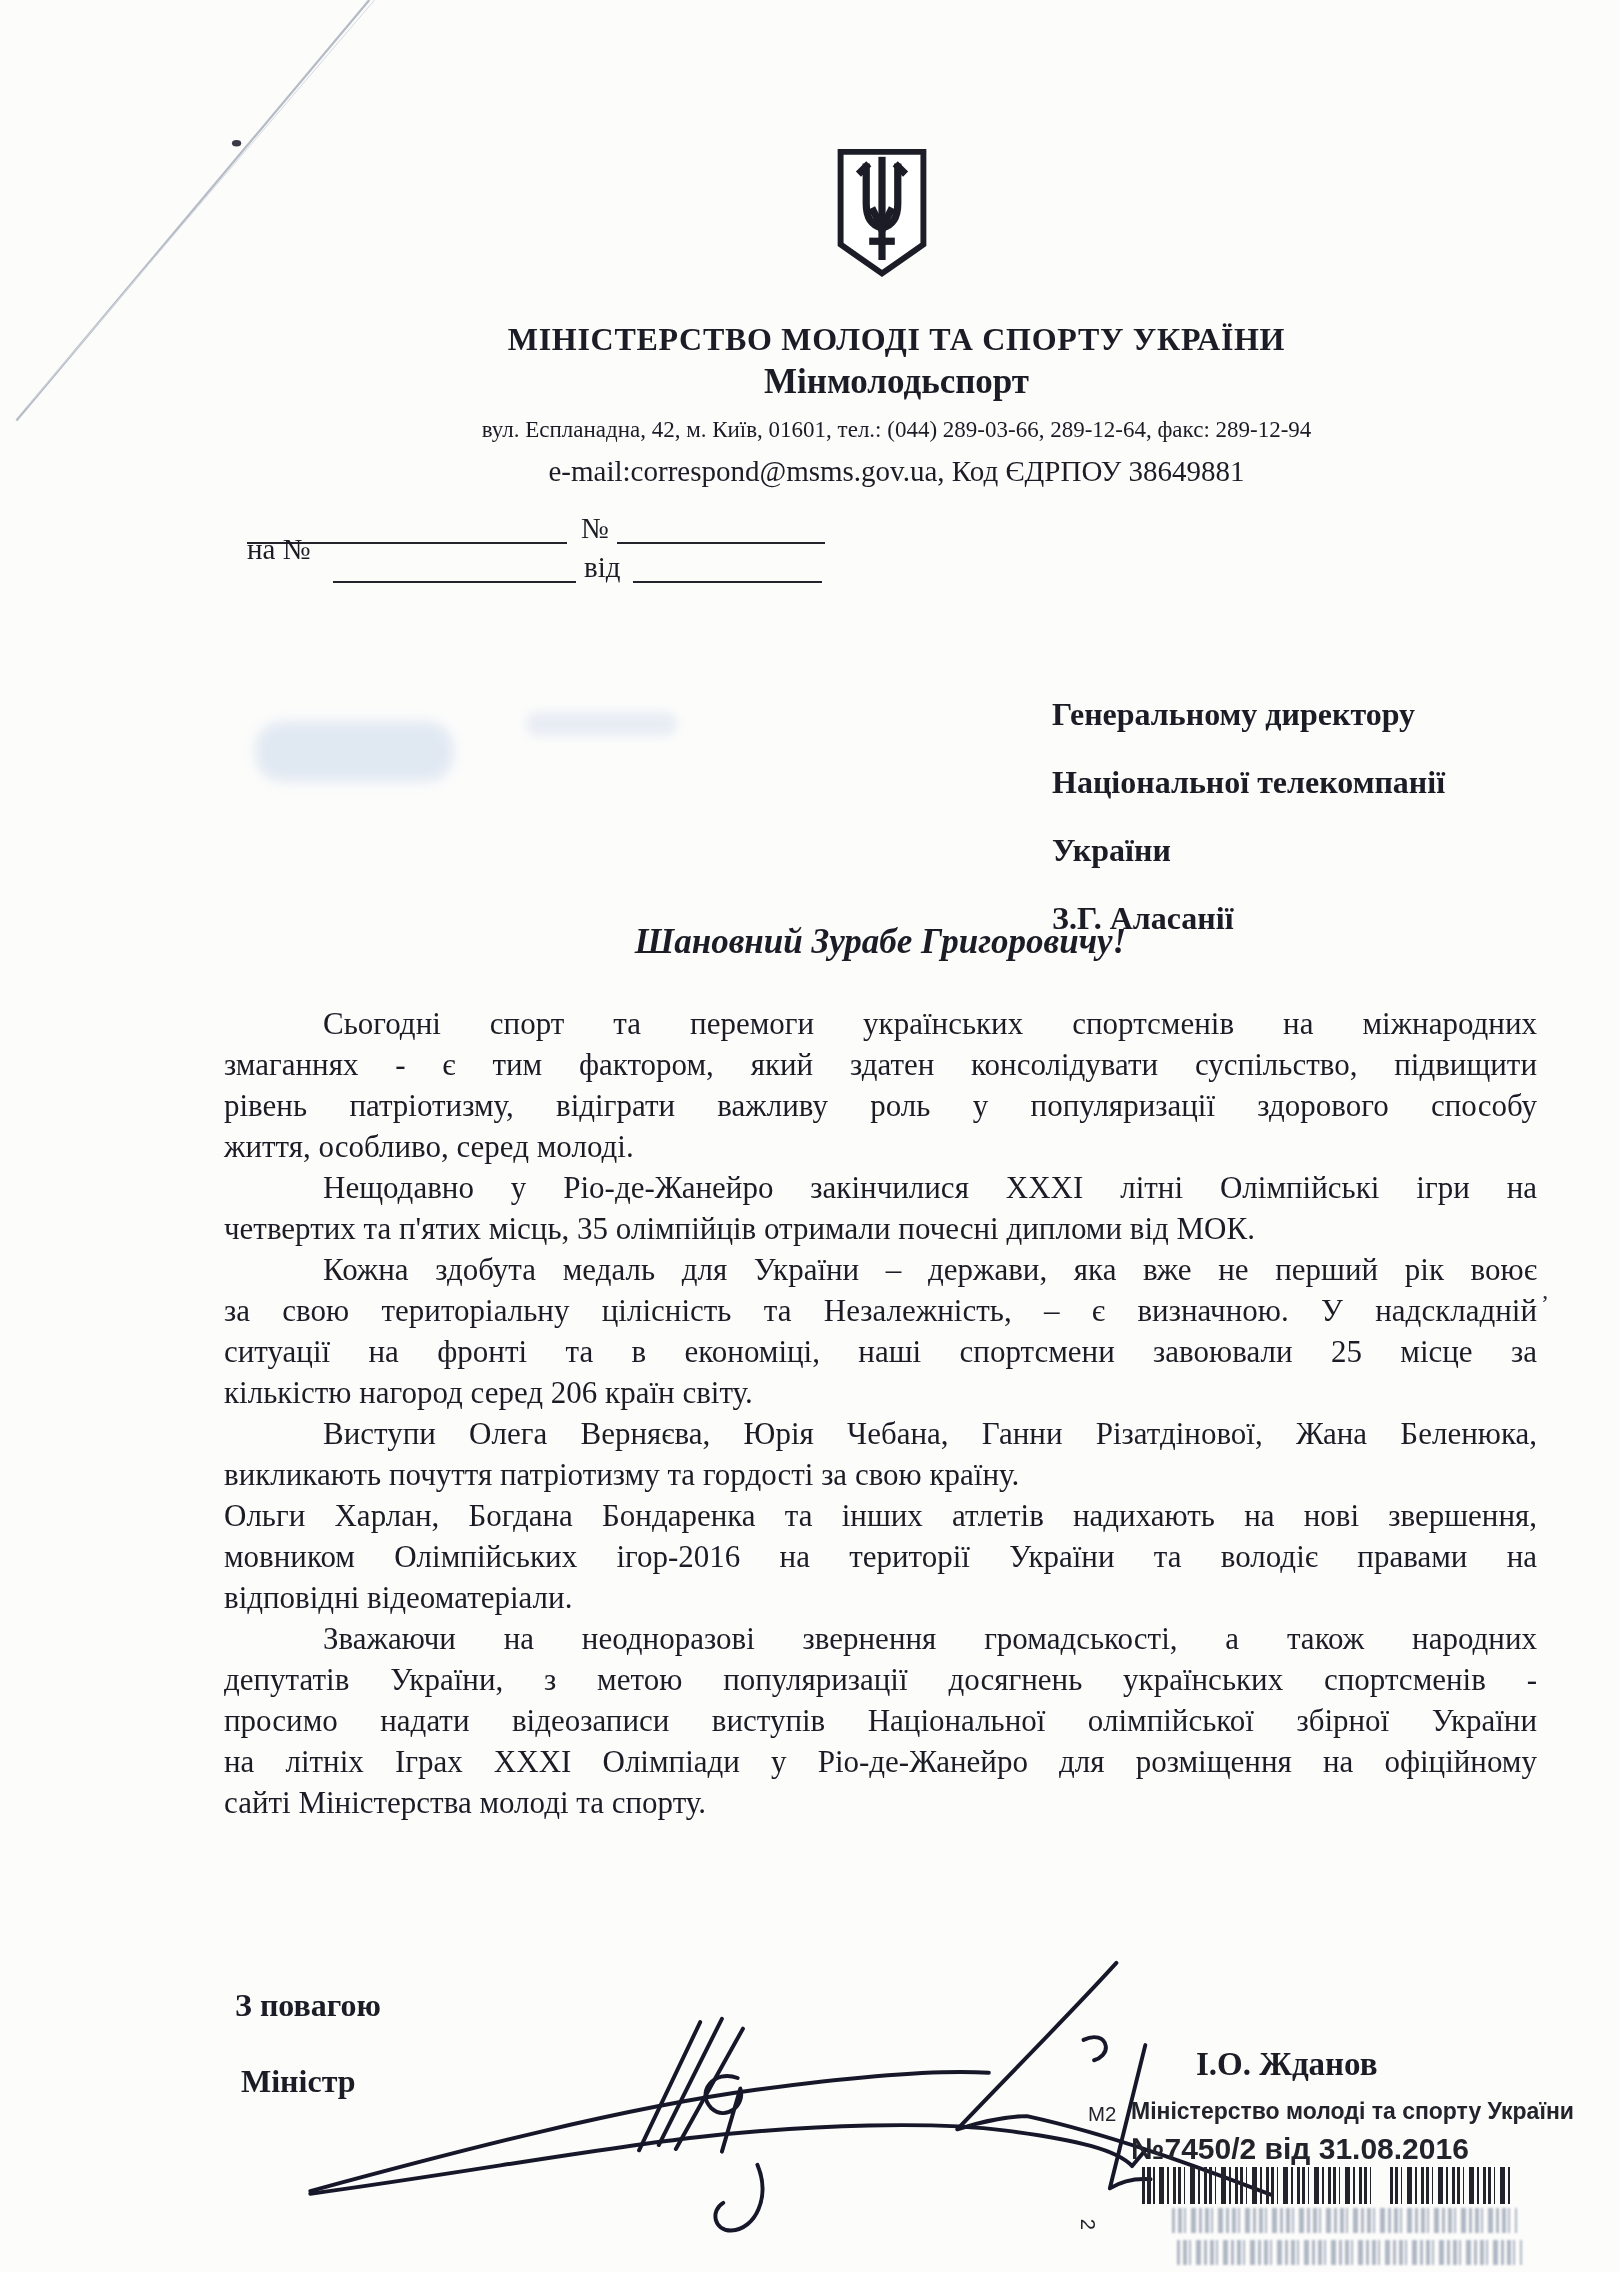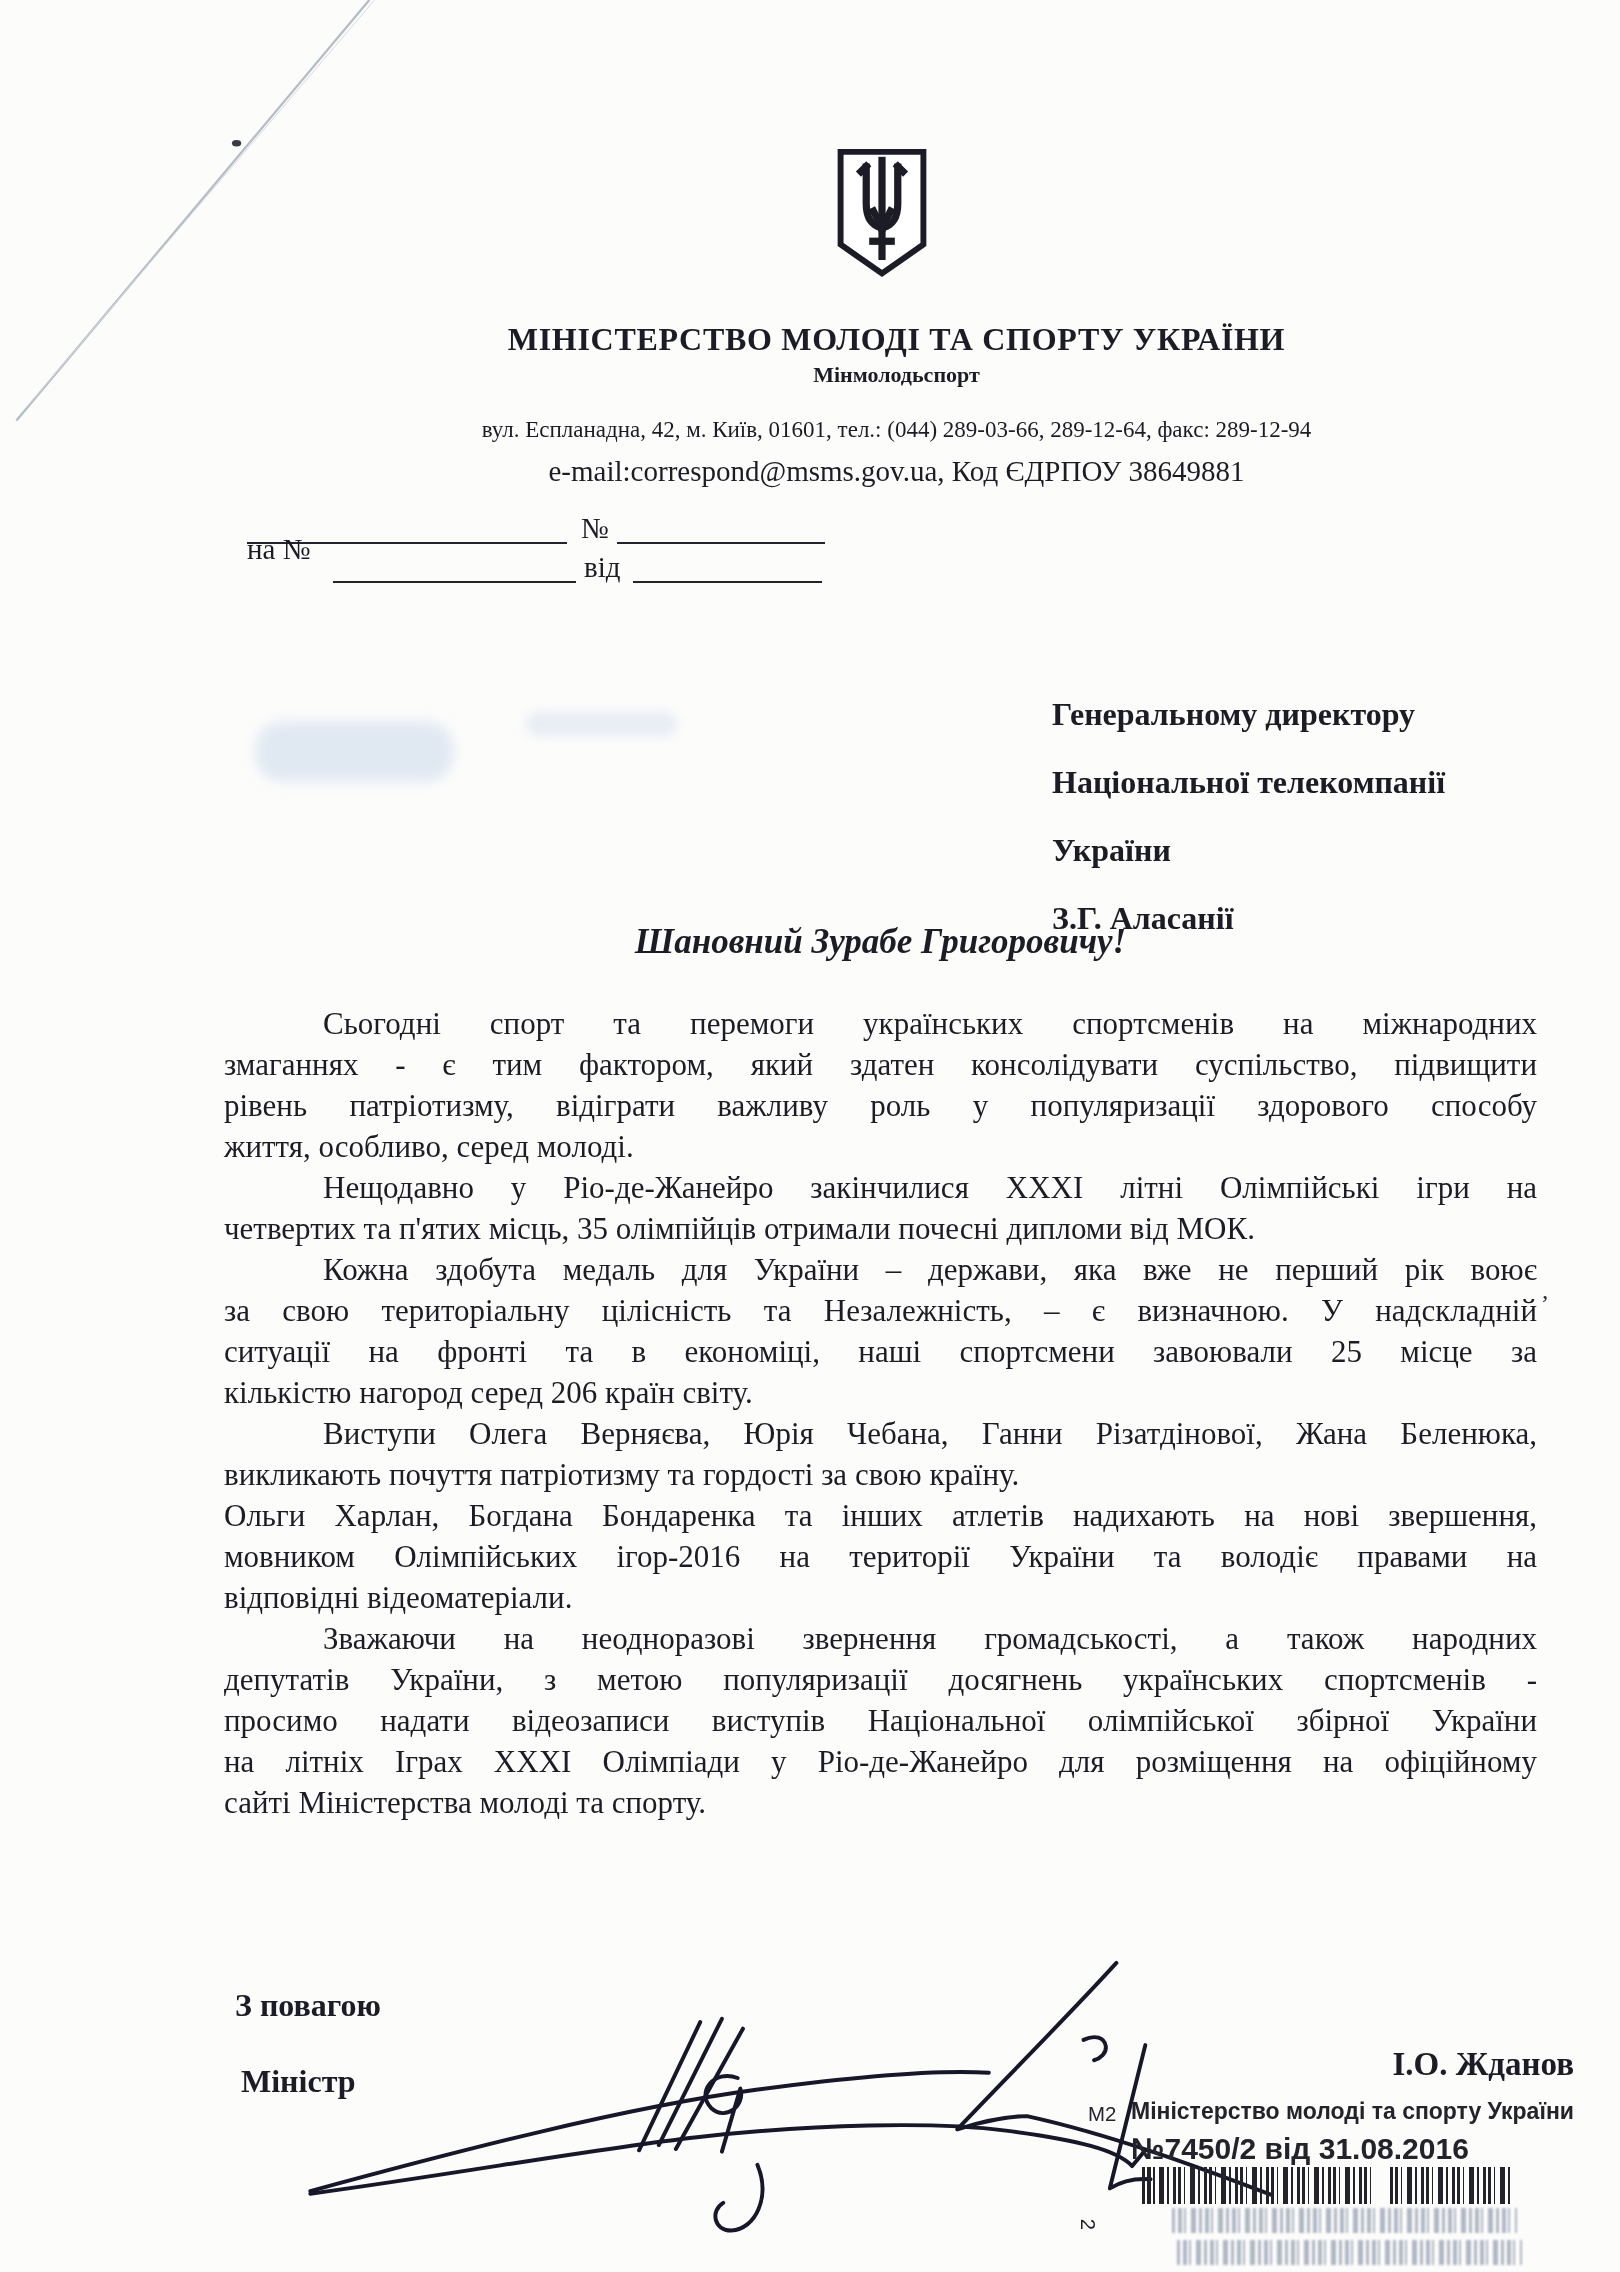--- a/index.html
+++ b/index.html
@@ -9,41 +9,41 @@
   html,body{margin:0;padding:0;background:#e8e8e8;}
   .page{
     position:relative; width:1620px; height:2273px;
     background:var(--page); overflow:hidden;
     font-family:"Liberation Serif", serif; color:var(--ink);
   }
   .abs{position:absolute;}
   
   .hdr{left:178px; width:1437px; text-align:center;}
   .hdr-title{top:321px; font-size:32px; font-weight:bold; letter-spacing:0.7px;}
-  .hdr-short{top:362px; font-size:22px; font-weight:bold;}
+  .hdr-short{top:362px; font-size:35px; font-weight:bold;}
   .hdr-addr{top:417px; font-size:23px;}
   .hdr-mail{top:455px; font-size:29px;}
   
   .rule{border-bottom:2.6px solid #23232c; height:0;}
   .ref-label{font-size:29px;}
   
   .recipient{left:1052px; top:680px; width:500px; font-size:32px;
     font-weight:bold; line-height:68px;}
   
   .salutation{left:224px; top:922px; width:1313px; text-align:center;
     font-size:35px; font-weight:bold; font-style:italic;}
   
   .body-block{left:224px; top:1003px; width:1313px; font-size:31px; line-height:41px;}
   .line{text-align:justify; text-align-last:justify; white-space:nowrap;}
   .line.first{text-indent:99px;}
   .line.last{text-align-last:left;}
   
   .regards{left:235px; top:1987px; font-size:32px; font-weight:bold;}
   .position{left:241px; top:2063px; font-size:32px; font-weight:bold;}
-  .signer{left:1311px; top:2046px; width:263px; text-align:right;
+  .signer{left:1196px; top:2046px; width:263px; 
     font-size:33px; font-weight:bold;}
   
   .stamp{font-family:"Liberation Sans", sans-serif; color:var(--stamp-ink);}
   .stamp-m2{left:1088px; top:2103px; font-size:20.4px;}
   .stamp-org{left:1131px; top:2098px; font-size:23px; font-weight:600; white-space:nowrap;}
   .stamp-reg{left:1131px; top:2132px; font-size:30px; font-weight:bold; white-space:nowrap;}
   .barcode{left:1142px; top:2167px; width:371px; height:37px;
     background:repeating-linear-gradient(90deg,
       var(--stamp-ink) 0 2.6px, transparent 2.6px 4.6px,
       var(--stamp-ink) 4.6px 8.5px, transparent 8.5px 11.2px,

